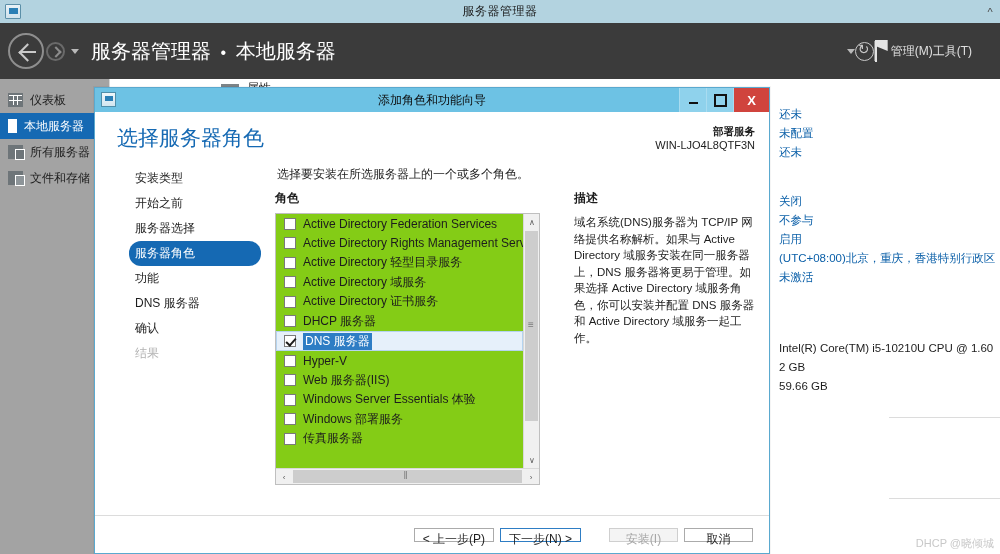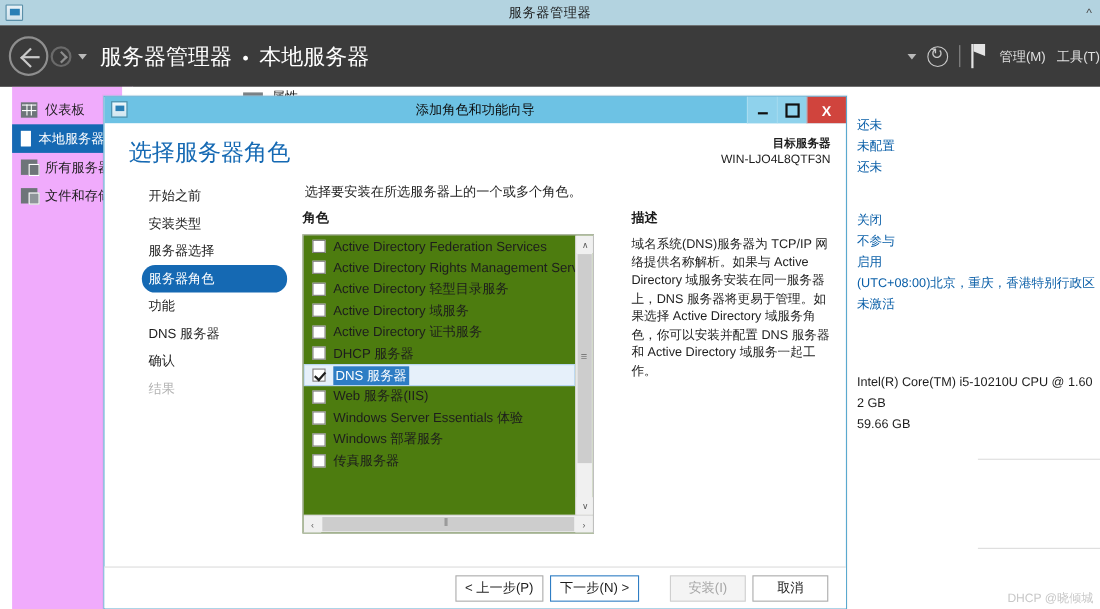--- a/index.html
+++ b/index.html
@@ -61,21 +61,21 @@
   .nav-caret {
     width: 0; height: 0; margin-left: 6px; flex: none;
     border-left: 4px solid transparent; border-right: 4px solid transparent; border-top: 5px solid #b9b9b9;
   }
   .breadcrumb {
     margin-left: 12px; font-size: 20px; color: #ffffff; white-space: nowrap;
   }
   .breadcrumb .crumb-sep { margin: 0 4px; color: #ffffff; font-size: 16px; }
   .breadcrumb .crumb-cur { font-weight: normal; }
   .navband-right {
-    margin-left: auto; display: flex; align-items: center; gap: 10px; padding-right: 0; color: #d8d8d8;
+    margin-left: auto; display: flex; align-items: center; gap: 0; padding-right: 28px; color: #d8d8d8;
   }
   .nb-caret { width: 0; height: 0; border-left: 4px solid transparent; border-right: 4px solid transparent; border-top: 5px solid #b9b9b9; }
   .nb-refresh {
     width: 19px; height: 19px; border-radius: 50%; border: 1.6px solid #c8c8c8; position: relative;
   }
   .nb-refresh::after {
     content: "\21BB"; position: absolute; left: 2px; top: -3px; font-size: 14px; color: #c8c8c8; line-height: 19px;
   }
   .nb-sep { width: 1px; height: 20px; background: #8a8a8a; }
   .nb-flag {
@@ -86,22 +86,22 @@
   }
   .nb-flag::after {
     content: ""; position: absolute; left: 2px; top: 0; width: 11px; height: 11px;
     background: #e4e4e4; clip-path: polygon(0 0, 100% 0, 100% 100%, 0 60%);
   }
   .nb-menu { font-size: 12px; color: #e0e0e0; cursor: pointer; }
 
   
   .sm-body { position: absolute; left: 0; top: 79px; width: 1000px; height: 475px; background: #fff; }
   .sm-sidebar {
-    position: absolute; left: 11px; top: 0; width: 110px; height: 475px;
-    background: #f0abfc; border-right: 1px solid #d7d7d7; padding-top: 8px;
+    position: absolute; left: 0; top: 0; width: 110px; height: 475px;
+    background: #a3a3a3; border-right: 1px solid #d7d7d7; padding-top: 8px;
   }
   .side-item {
     height: 26px; display: flex; align-items: center; padding-left: 8px; gap: 7px;
     font-size: 12px; color: #1d1d1d; cursor: pointer; white-space: nowrap;
   }
   .side-item.active { background: #1569b3; color: #ffffff; }
   .side-ico { width: 15px; height: 14px; flex: none; position: relative; }
   .ico-dashboard { background: #6e7579; }
   .ico-dashboard::after{content:"";position:absolute;left:1px;top:2px;right:1px;bottom:2px;
     background:
@@ -184,21 +184,21 @@
   .step.active { background: #1569b3; color: #ffffff; border-radius: 12px; }
   .step.disabled { color: #b2b2b2; cursor: default; }
 
   .pane { position: absolute; left: 180px; top: 0; right: 10px; bottom: 0; }
   .pane-intro { font-size: 12px; color: #1d1d1d; padding: 4px 0 0 2px; }
   .pane-cols { position: absolute; left: 0; top: 28px; right: 0; bottom: 0; display: flex; }
   .col-roles { width: 265px; }
   .col-label { font-size: 12px; font-weight: bold; color: #1d1d1d; margin-bottom: 6px; }
 
   .rolebox {
-    position: relative; width: 265px; height: 272px; border: 1px solid #bfbfbf; background: #4d7c0f;
+    position: relative; width: 265px; height: 272px; border: 1px solid #bfbfbf; background: #84cc16;
     overflow: hidden;
   }
   .role-list { position: absolute; left: 0; top: 0; right: 16px; bottom: 16px; overflow: hidden; }
   .role-row {
     height: 19.5px; display: flex; align-items: center; padding-left: 8px; gap: 7px;
     font-size: 12px; color: #1d1d1d; white-space: nowrap; cursor: pointer;
   }
   .role-row.selected { background: #e6f0fa; border: 1px solid #b5d4ef; padding-left: 7px; height: 20px; }
   .role-row.selected .role-text { background: #2e7dc4; color: #ffffff; padding: 0 2px; }
   .cb {
@@ -233,21 +233,21 @@
     font-size: 11.5px; line-height: 16.5px; color: #1d1d1d; padding-top: 1px;
     border-left: 0; width: 185px;
   }
 
   .dlg-footer {
     position: absolute; left: 0; bottom: 0; width: 100%; height: 38px;
     border-top: 1px solid #dcdcdc; background: #ffffff;
     display: flex; align-items: center; justify-content: flex-end; gap: 6px; padding-right: 16px;
   }
   .wbtn {
-    min-width: 69px; height: 24px; font-size: 12px; color: #1d1d1d;
+    min-width: 69px; height: 14px; font-size: 12px; color: #1d1d1d;
     background: #ffffff; border: 1px solid #ababab; cursor: pointer; padding: 2px 8px;
     font-family: "Liberation Sans", sans-serif;
   }
   .wbtn.primary { border-color: #2e7dc4; }
   .wbtn.disabled { color: #a6a6a6; border-color: #cfcfcf; cursor: default; background: #f4f4f4; }
   .footer-gap { width: 16px; }
 
   .watermark {
     position: absolute; right: 6px; bottom: 3px; font-size: 11px; color: #c8c8c8; z-index: 50;
   }
@@ -338,33 +338,33 @@
       <div class="dlg-btns">
         <div class="dlg-btn min"></div>
         <div class="dlg-btn max"></div>
         <div class="dlg-btn close">X</div>
       </div>
     </div>
 
     <div class="dlg-head">
       <h1>选择服务器角色</h1>
       <div class="tgt-server">
-        <div class="ts-label">目标服务器</div>
+        <div class="ts-label">部署服务</div>
         <div class="ts-name">WIN-LJO4L8QTF3N</div>
       </div>
     </div>
 
     <div class="dlg-content">
 
       <div class="steps">
         <div class="step">
+          <span>安装类型</span>
+          </div>
+        <div class="step">
           <span>开始之前</span>
-          </div>
-        <div class="step">
-          <span>安装类型</span>
           </div>
         <div class="step">
           <span>服务器选择</span>
           </div>
         <div class="step active">
           <span>服务器角色</span>
           </div>
         <div class="step">
           <span>功能</span>
           </div>
@@ -410,20 +410,24 @@
                   <span class="cb"></span>
                   <span class="role-text">Active Directory 证书服务</span>
                   </div>
                 <div class="role-row">
                   <span class="cb"></span>
                   <span class="role-text">DHCP 服务器</span>
                   </div>
                 <div class="role-row selected">
                   <span class="cb checked"></span>
                   <span class="role-text">DNS 服务器</span>
+                  </div>
+                <div class="role-row">
+                  <span class="cb"></span>
+                  <span class="role-text">Hyper-V</span>
                   </div>
                 <div class="role-row">
                   <span class="cb"></span>
                   <span class="role-text">Web 服务器(IIS)</span>
                   </div>
                 <div class="role-row">
                   <span class="cb"></span>
                   <span class="role-text">Windows Server Essentials 体验</span>
                   </div>
                 <div class="role-row">

